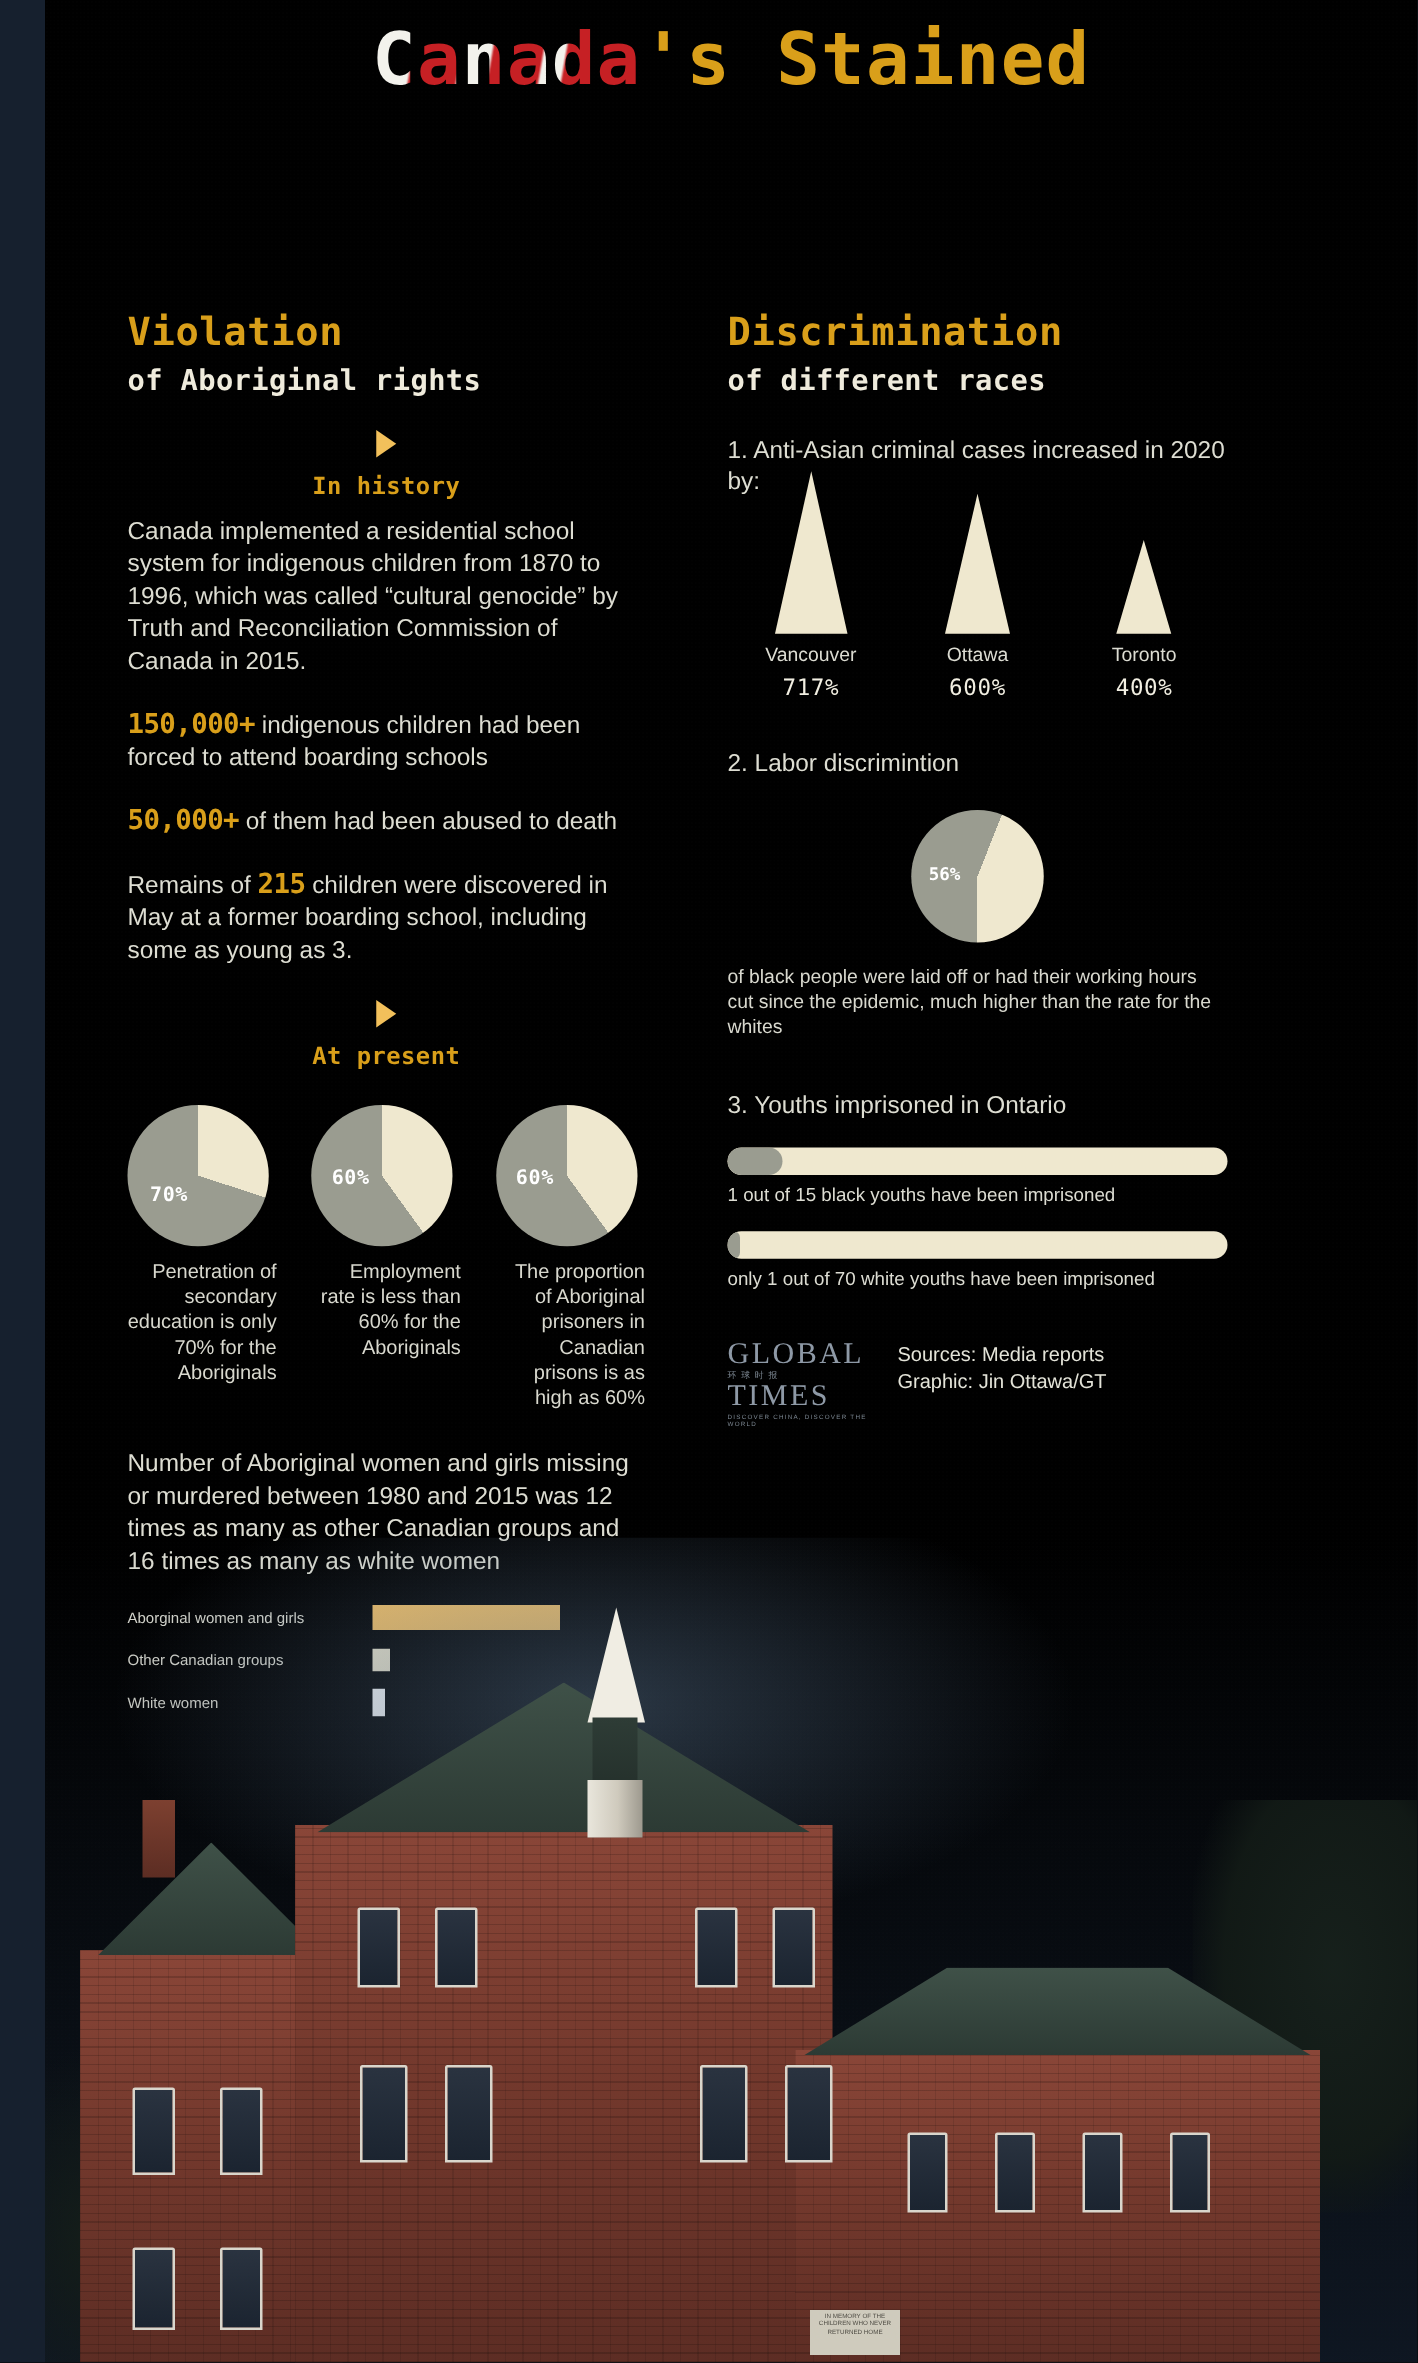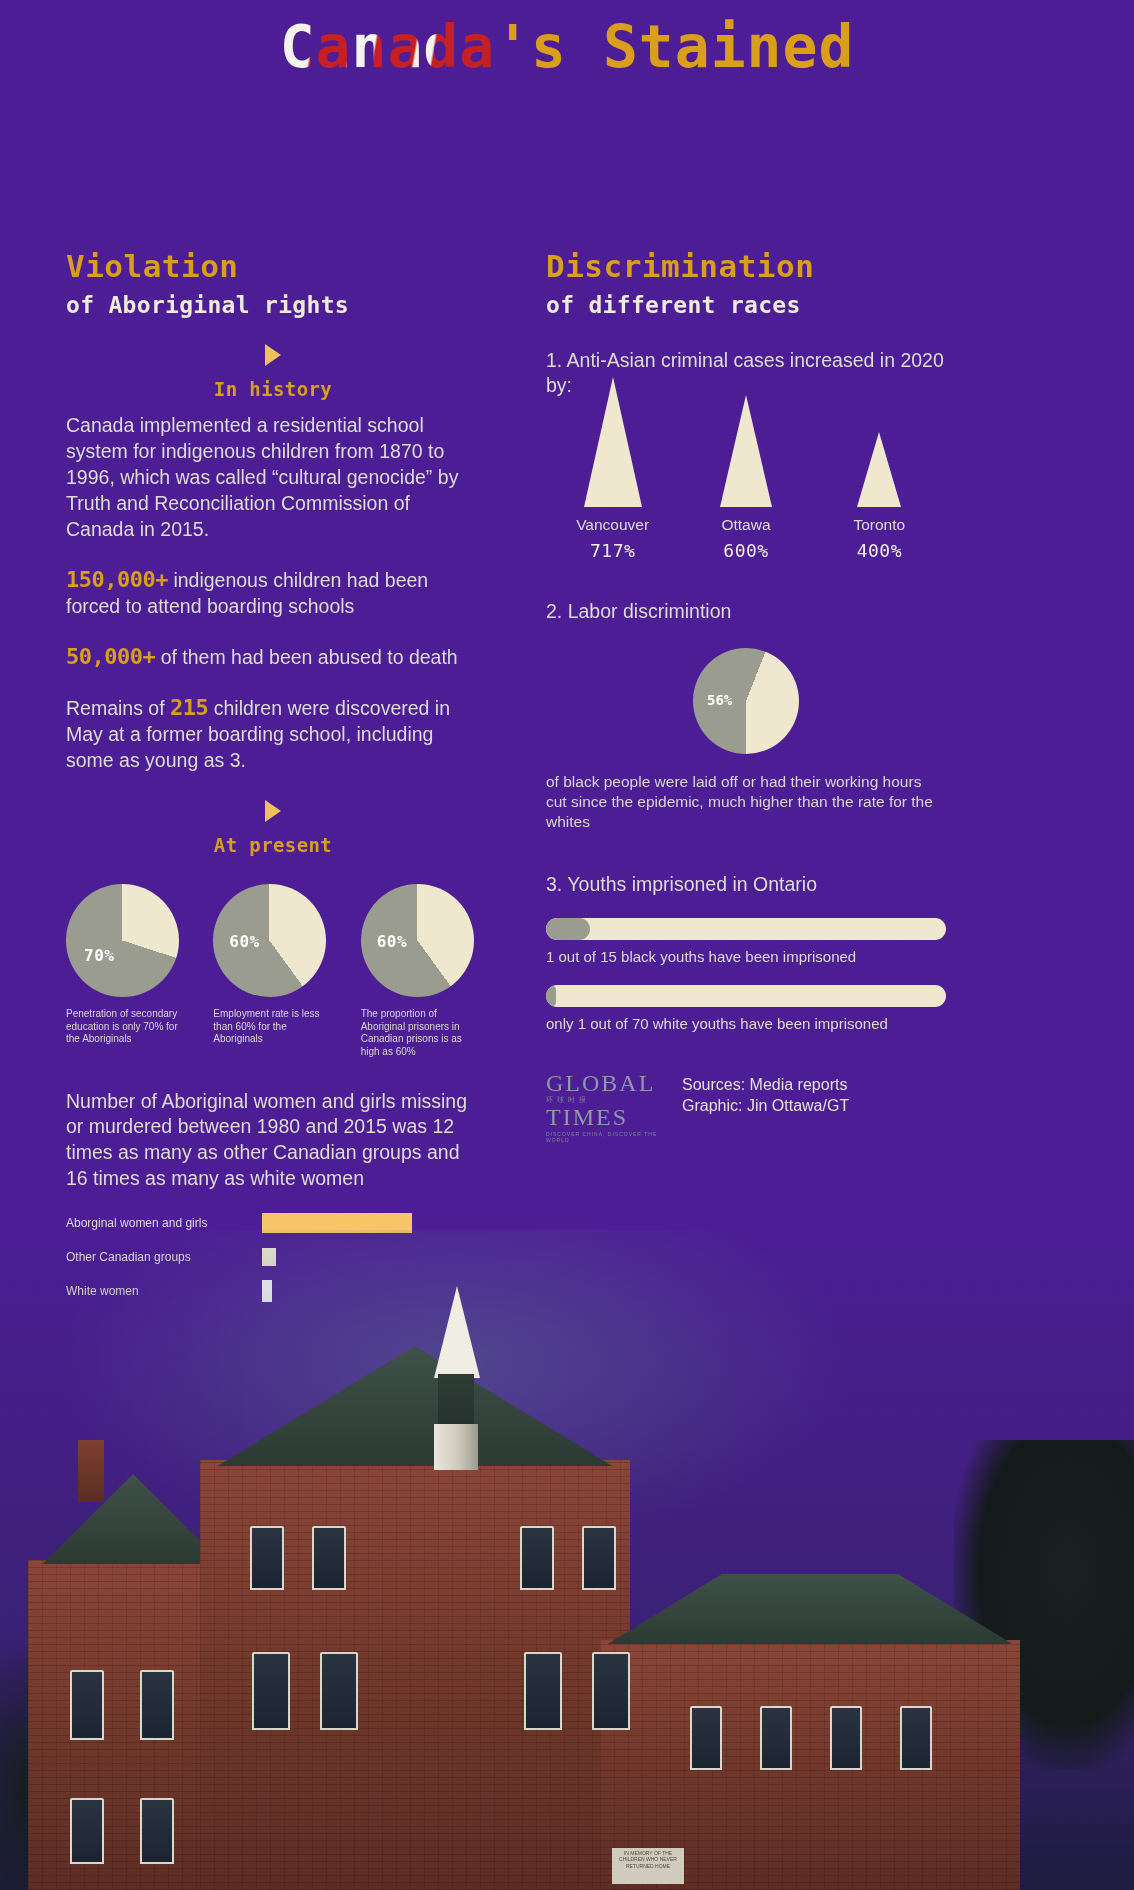--- a/index.html
+++ b/index.html
@@ -12,21 +12,22 @@
   }
 
   
   #poster {
     position:absolute; inset:0;
     background:
       radial-gradient(ellipse 70% 45% at 50% 18%, rgba(46,66,90,0.55) 0%, rgba(22,32,46,0) 70%),
       radial-gradient(ellipse 55% 35% at 18% 62%, rgba(56,76,102,0.42) 0%, rgba(22,32,46,0) 72%),
       radial-gradient(ellipse 45% 30% at 82% 72%, rgba(48,66,92,0.30) 0%, rgba(22,32,46,0) 72%),
       linear-gradient(180deg,#121b28 0%,#1a2troubleshoot 0%,#1b2838 30%,#24374f 58%,#2c4560 74%,#22354b 86%,#16202e 100%);
-    background-color:#4c1d95;
+    background-color:#000000;
+    margin-left:36px;
   }
   #grain {
     position:absolute; inset:0;
     opacity:.30;
     background-image:
       radial-gradient(rgba(255,255,255,.05) .5px, transparent .6px),
       radial-gradient(rgba(0,0,0,.07) .5px, transparent .6px);
     background-size:3px 3px, 5px 5px;
     background-position:0 0, 2px 3px;
   }
@@ -104,36 +105,36 @@
   .body-p.tight { margin-top:22px; }
   .stat {
     font-family:"DejaVu Sans Mono", monospace;
     font-weight:bold;
     color:#d99f1a;
     font-size:22px;
     letter-spacing:-.5px;
   }
 
   
-  .pie-row { display:flex; gap:28px; margin-top:28px; }
+  .pie-row { display:flex; gap:28px; margin-top:28px;text-align:right; }
   .pie-cell { width:120px; }
   .pie {
     width:113px; height:113px; border-radius:50%;
     position:relative;
   }
   .pie-val {
     position:absolute;
     font-family:"DejaVu Sans Mono", monospace;
     font-weight:bold;
     font-size:16px;
     color:#ffffff;
     letter-spacing:.5px;
   }
   .pie-cap {
-    font-size:10px; line-height:1.26;
+    font-size:16px; line-height:1.26;
     color:#d8d8ce; margin-top:11px;
   }
 
   
   .legend { margin-top:18px; }
   .legend-row { display:flex; align-items:center; height:26px; margin-bottom:8px; }
   .legend-label { width:196px; font-size:12px; color:#dcdcd2; }
   .legend-bar { height:17px; }
 
   

